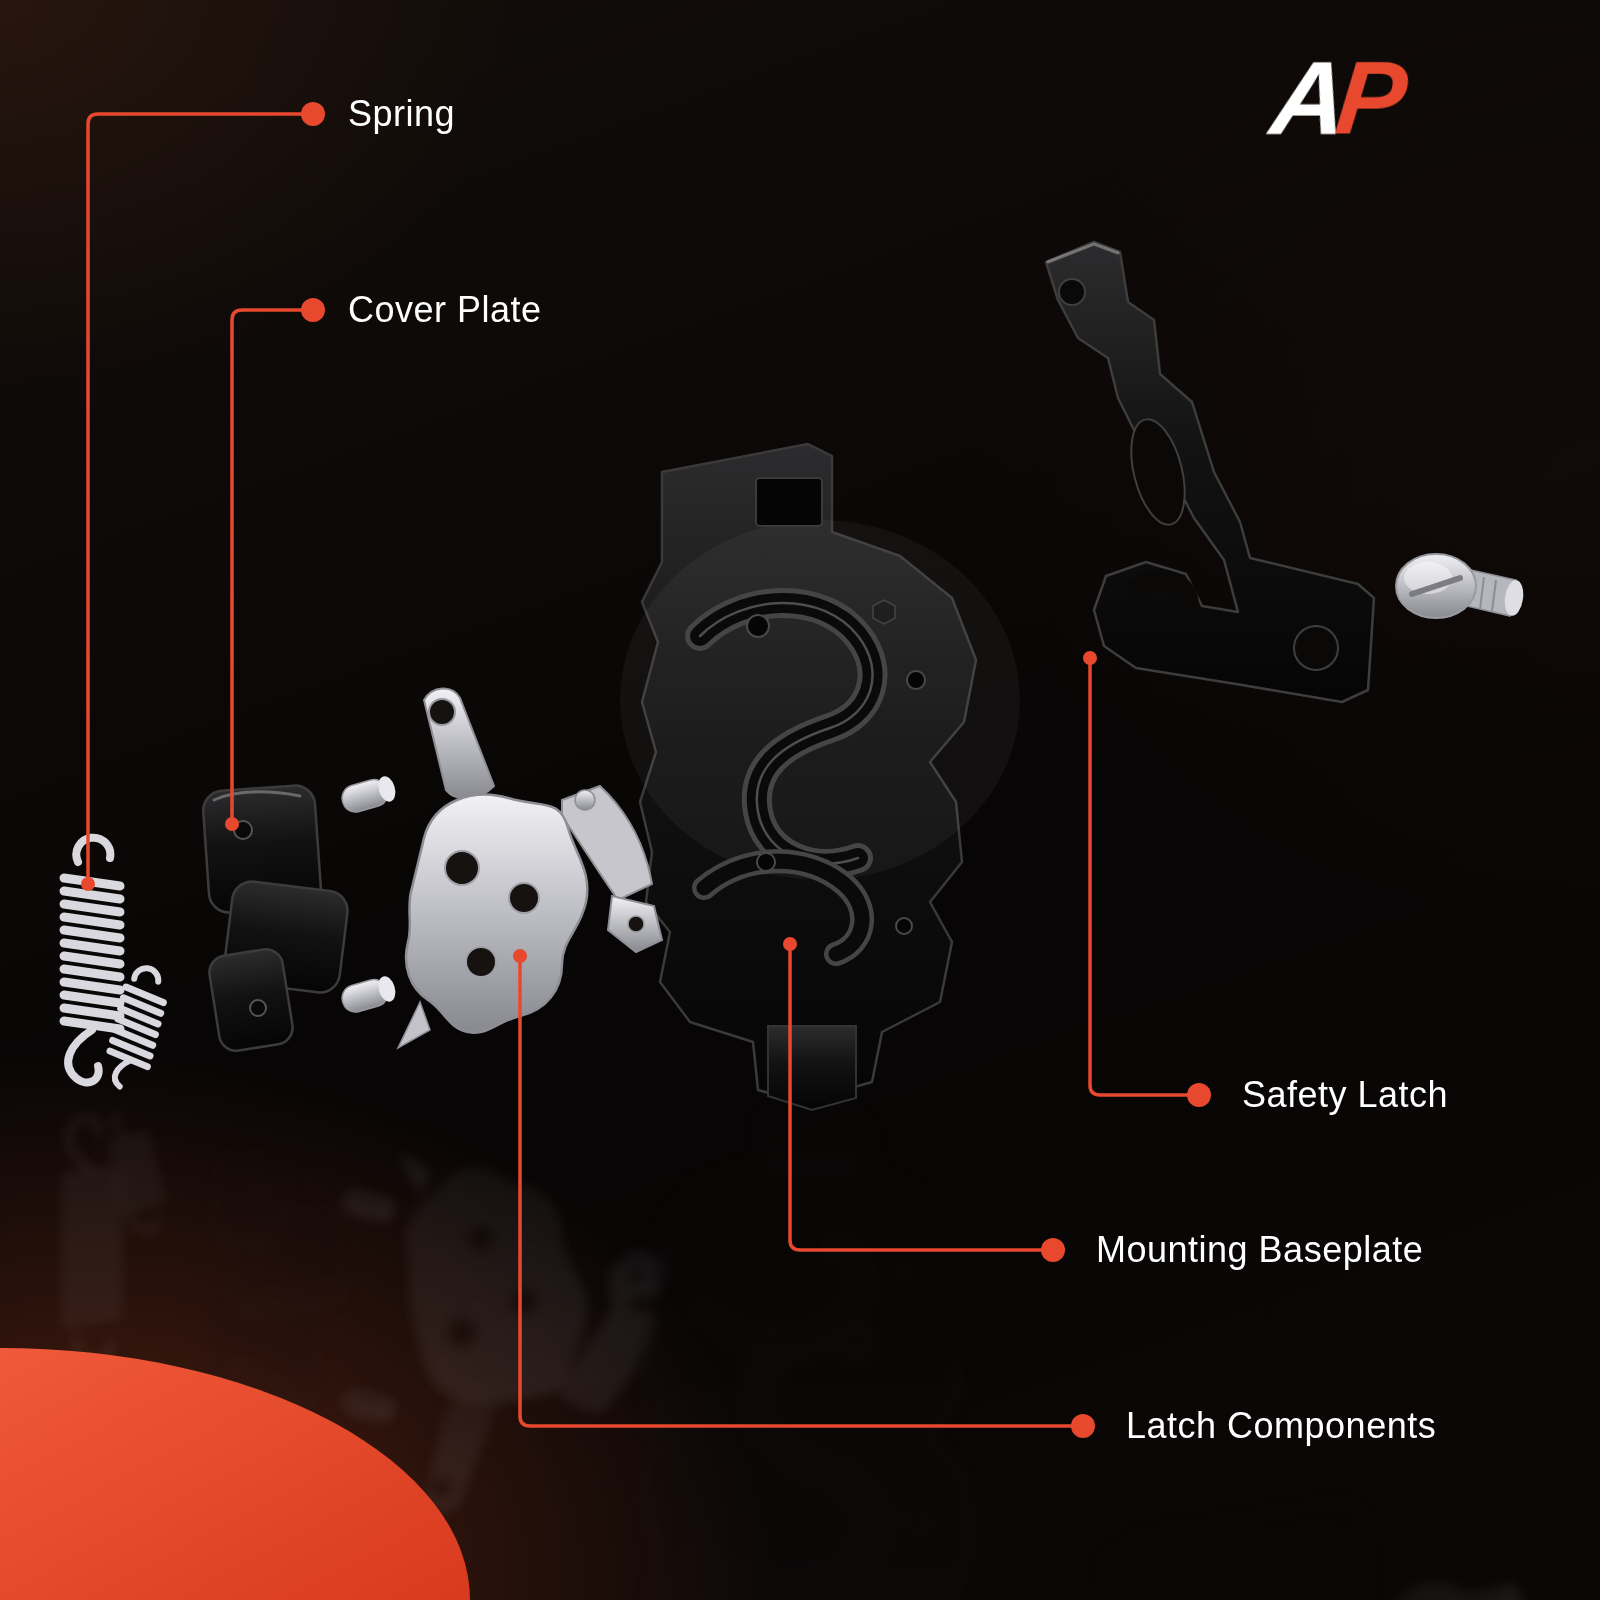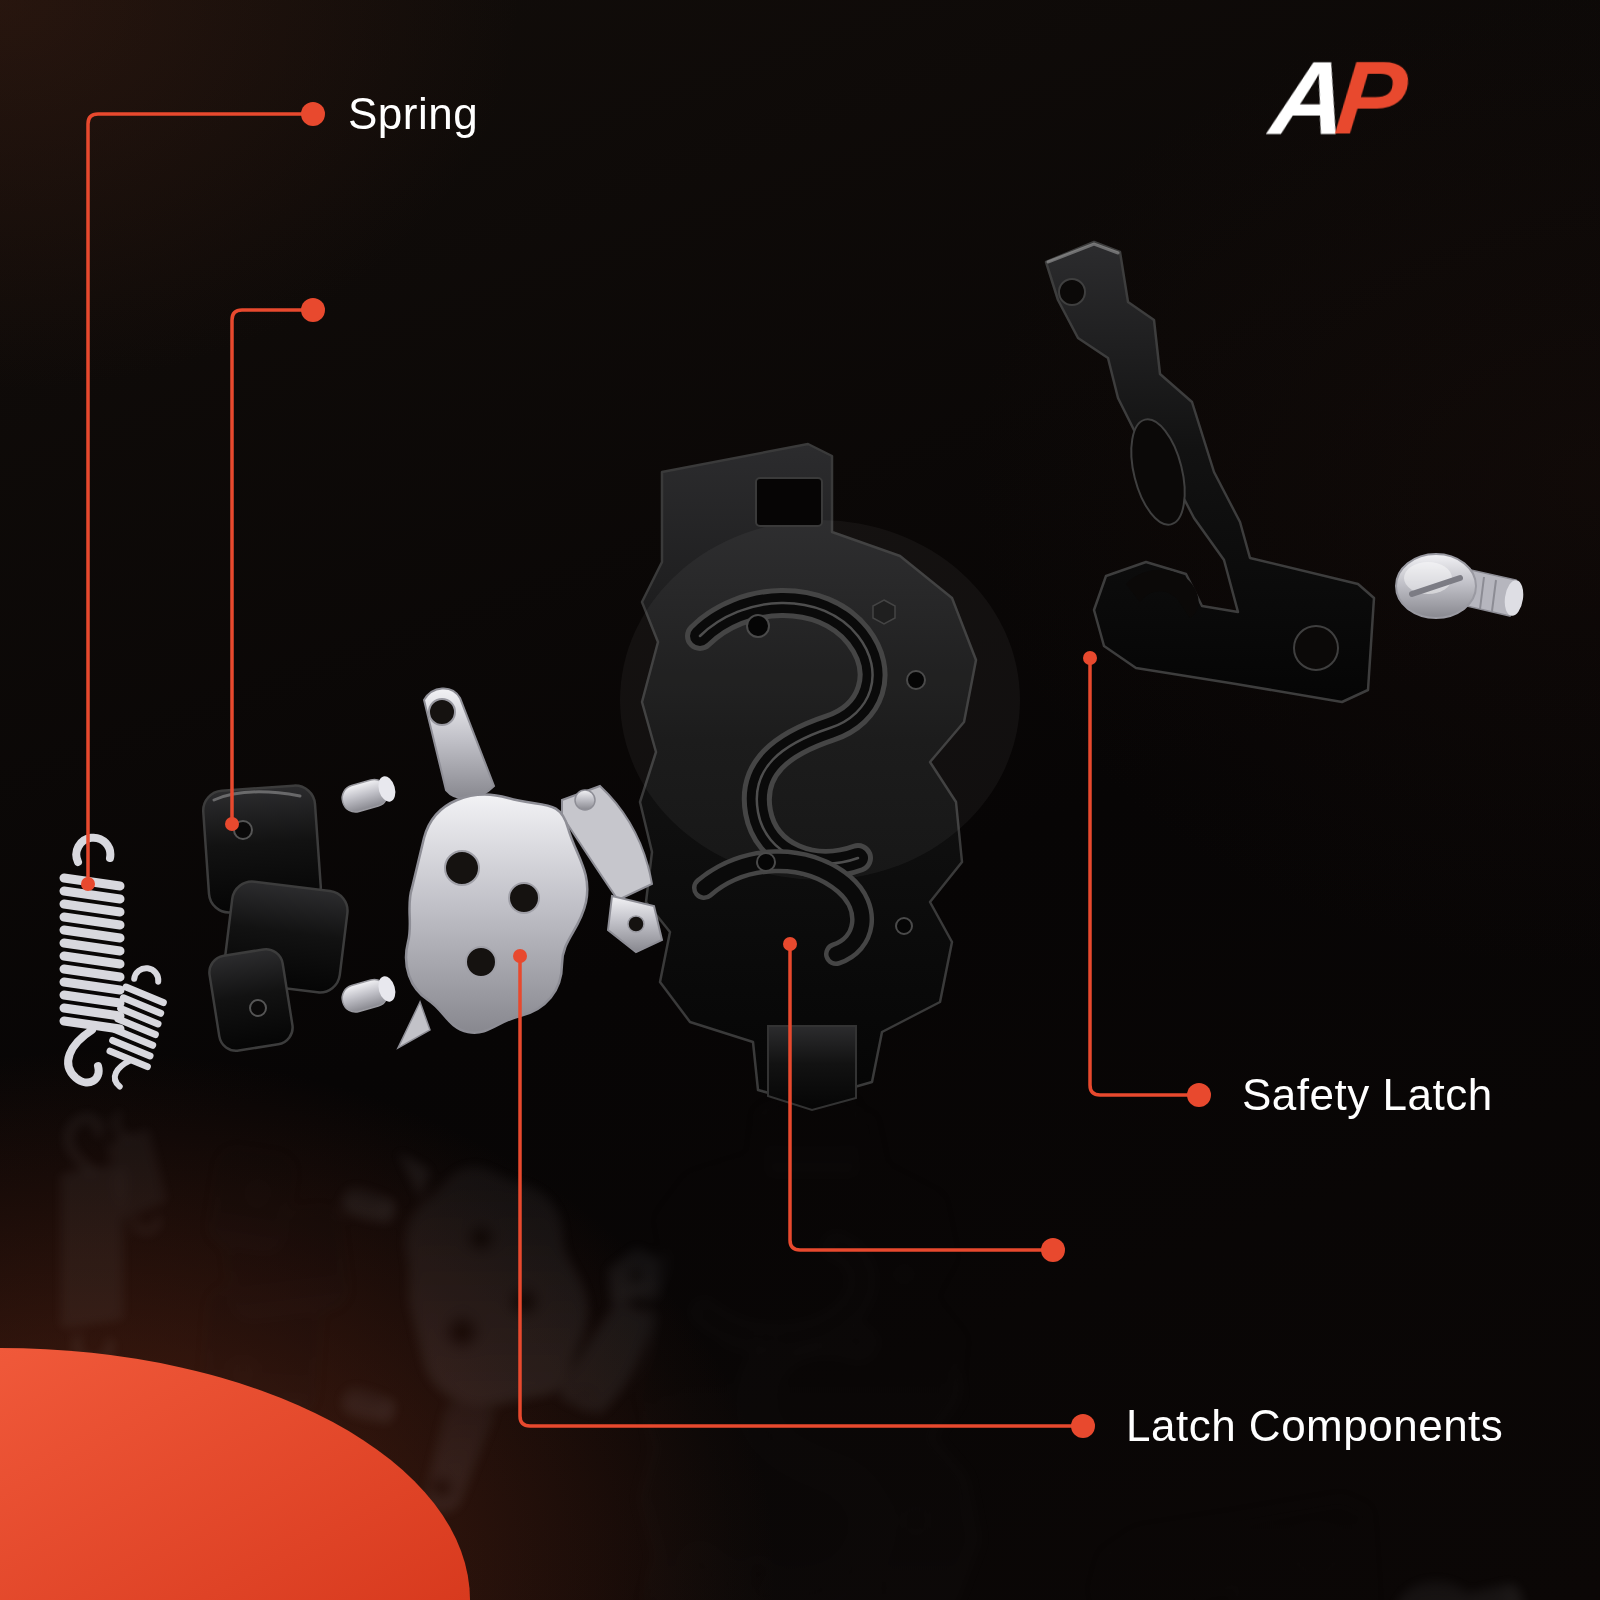--- a/index.html
+++ b/index.html
@@ -8,21 +8,21 @@
     position:relative;width:1600px;height:1600px;overflow:hidden;
     font-family:"Liberation Sans",sans-serif;
     background:
       radial-gradient(1000px 760px at 6% 98%, rgba(150,58,30,.50), rgba(0,0,0,0) 68%),
       radial-gradient(800px 600px at 0% 0%, rgba(96,44,26,.28), rgba(0,0,0,0) 65%),
       radial-gradient(900px 700px at 100% 30%, rgba(46,24,16,.22), rgba(0,0,0,0) 70%),
       linear-gradient(160deg,#120d0a,#070505 55%,#0b0706);
   }
   svg.gfx{position:absolute;left:0;top:0;width:1600px;height:1600px;}
   .label{
-    position:absolute;color:#fff;font-size:44px;line-height:54px;
+    position:absolute;color:#fff;font-size:36px;line-height:54px;
     letter-spacing:.5px;white-space:nowrap;font-weight:400;
   }
   .logo{
     position:absolute;left:1272px;top:42px;
     font-style:italic;font-weight:800;font-size:104px;line-height:110px;
     letter-spacing:-10px;transform:skewX(-6deg);
   }
   .logo-a{color:#ffffff;}
   .logo-p{color:#e8492e;}
 </style>
@@ -179,16 +179,18 @@
       <circle cx="790" cy="944" r="7" fill="#e8492e"></circle>
       <circle cx="520" cy="956" r="7" fill="#e8492e"></circle>
     </g>
   </svg>
 
   <div class="logo">
     <span class="logo-a">A</span><span class="logo-p">P</span>
   </div>
 
   <div class="label" style="left:348px;top:87px">Spring</div>
+  <div class="label" style="left:348px;top:283px">Cover Plate</div>
   <div class="label" style="left:1242px;top:1068px">Safety Latch</div>
+  <div class="label" style="left:1096px;top:1223px">Mounting Baseplate</div>
   <div class="label" style="left:1126px;top:1399px">Latch Components</div>
 
 </div>
 
 </body></html>

